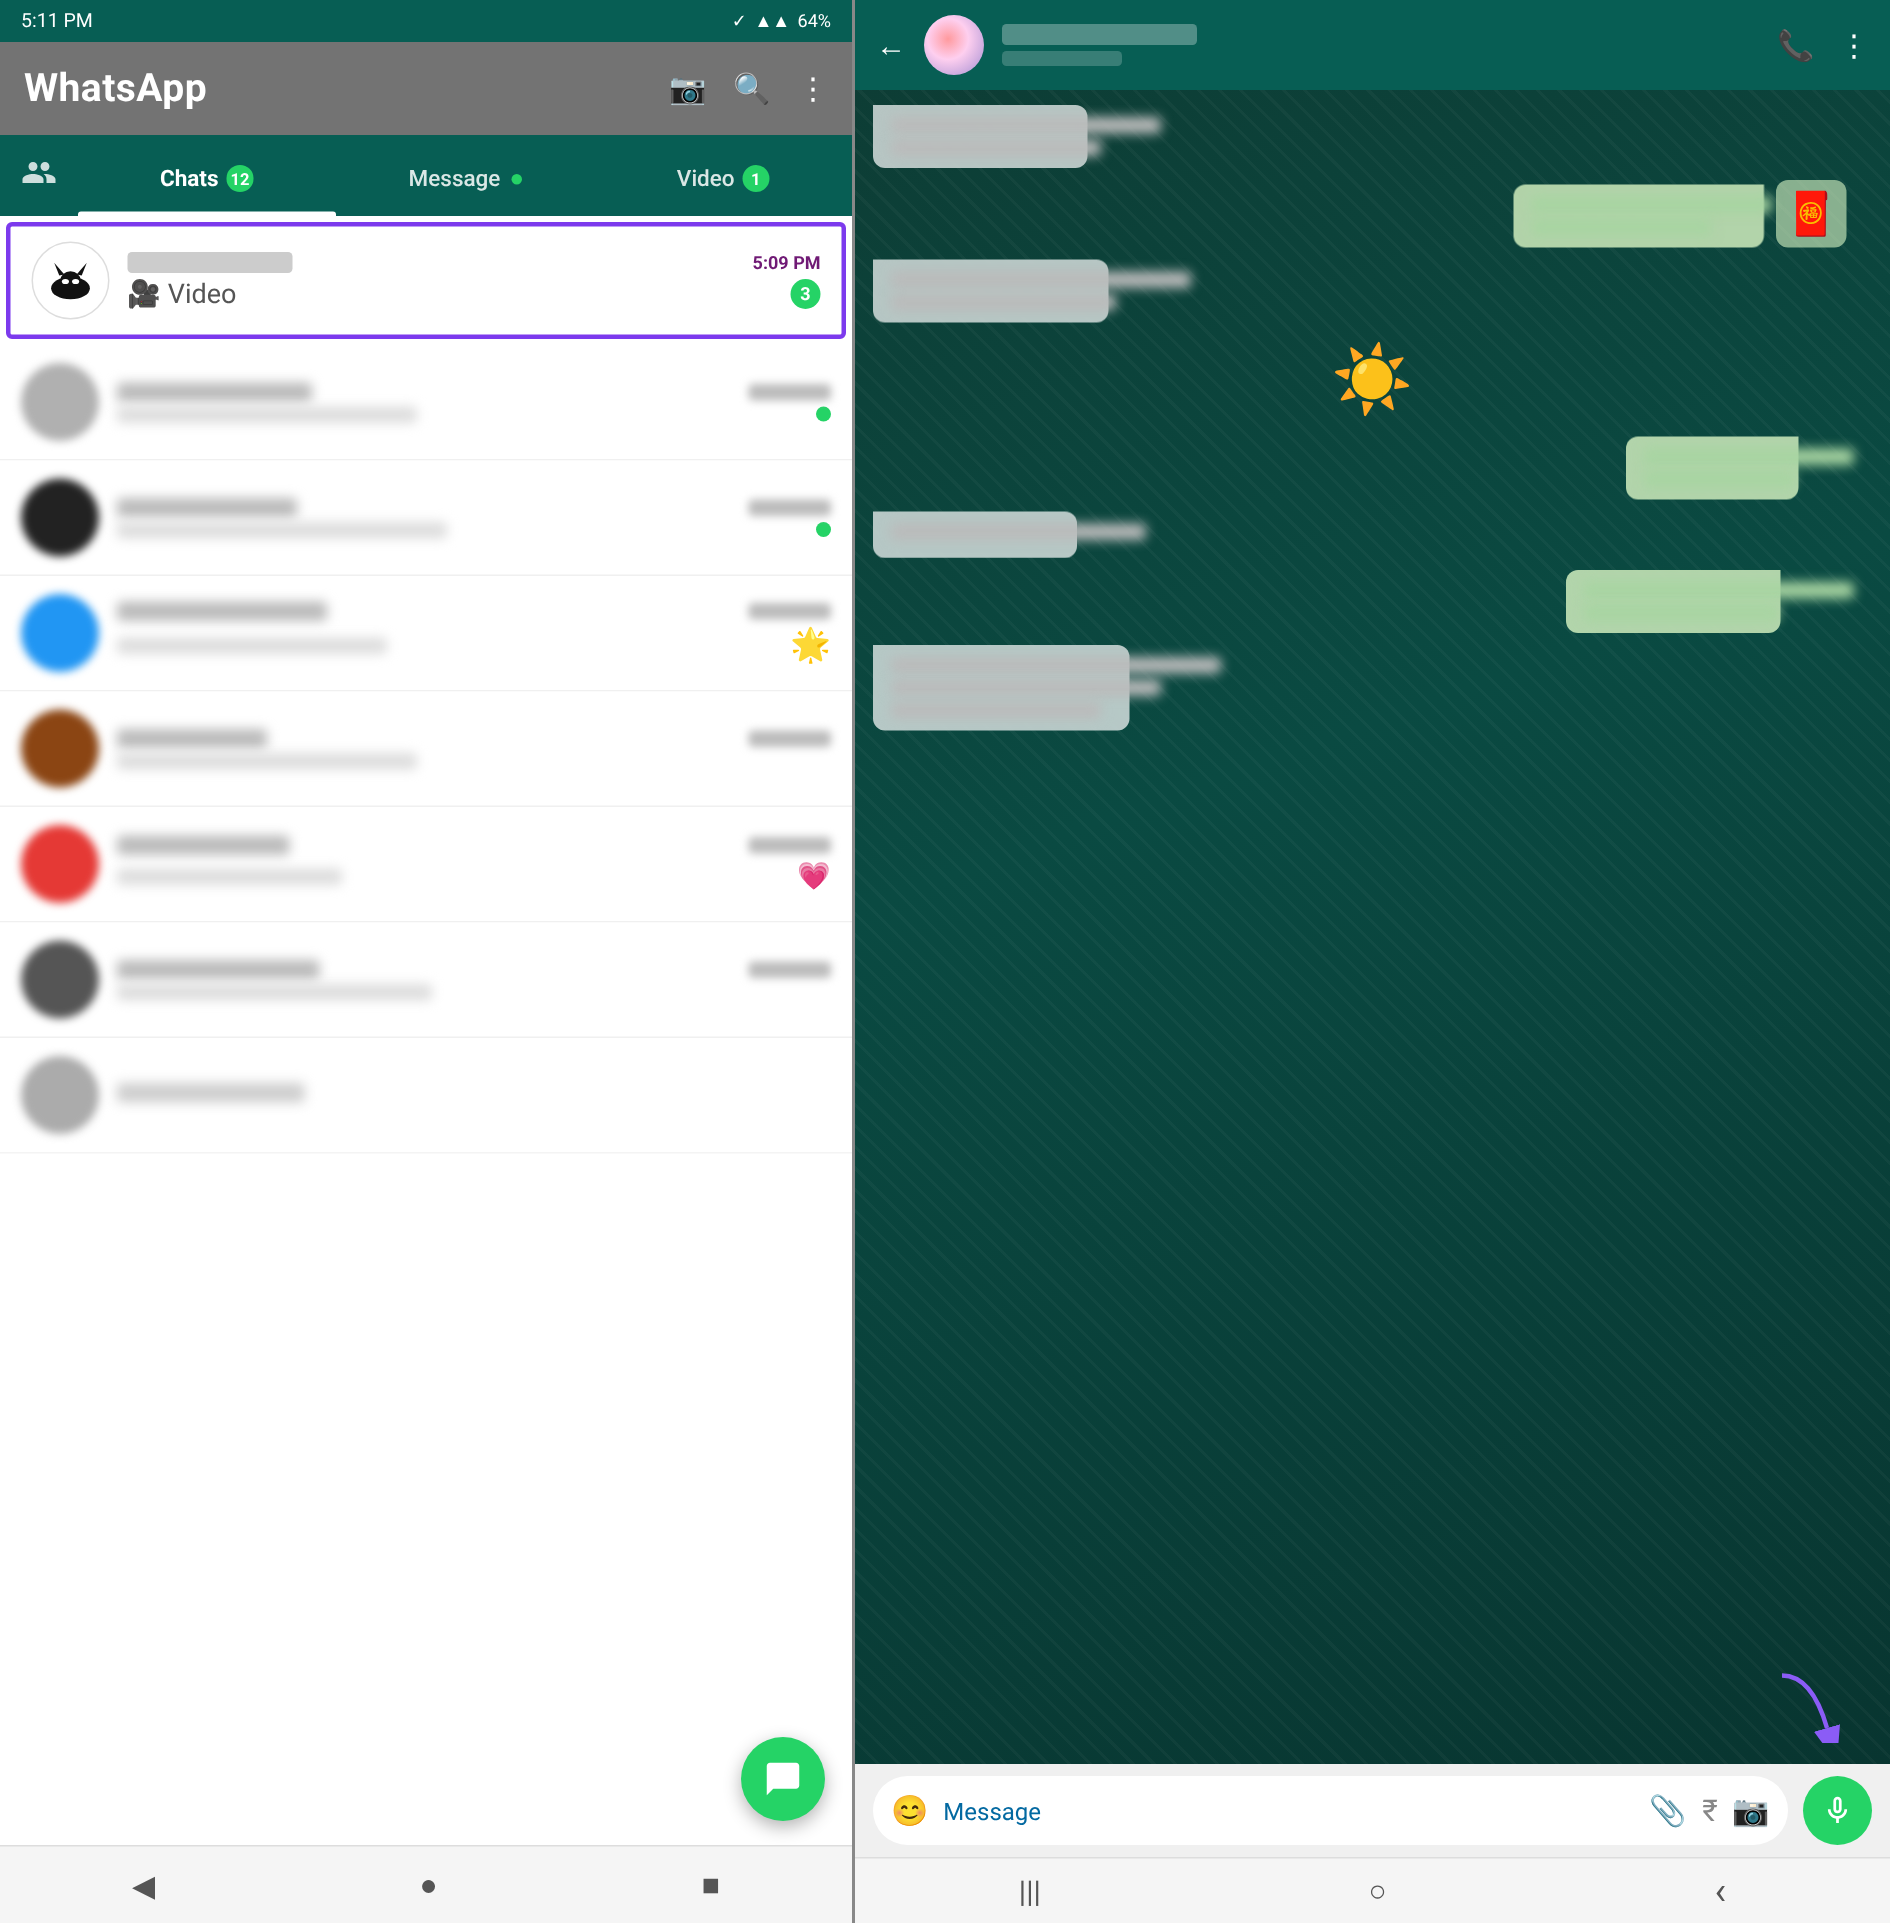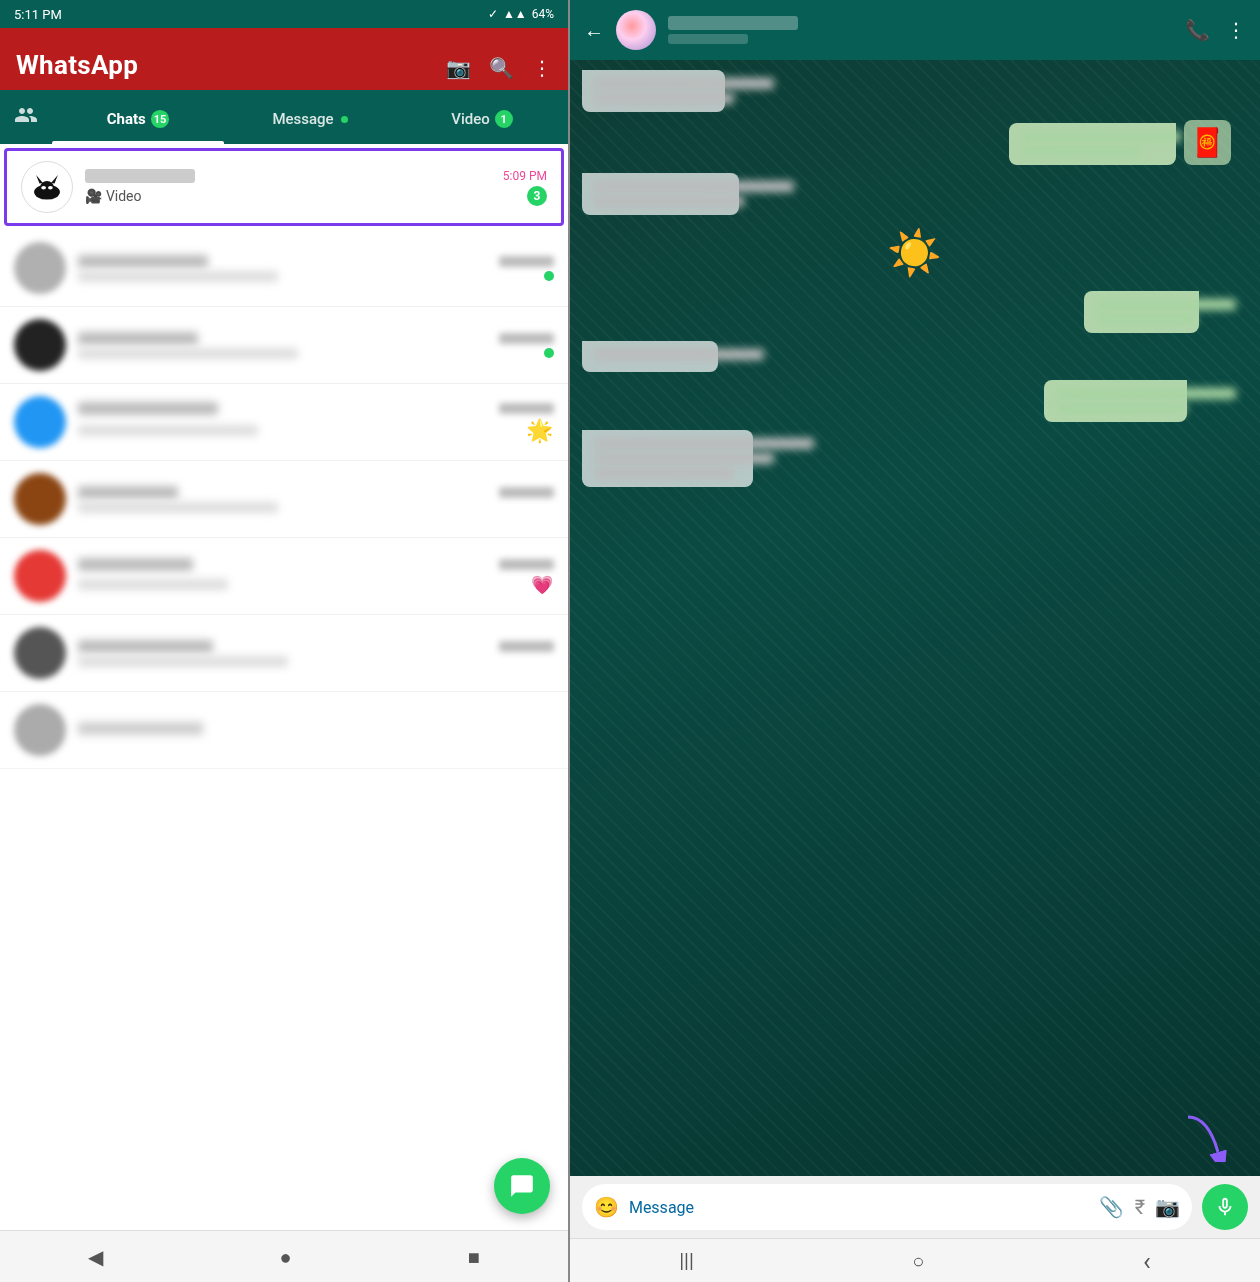--- a/index.html
+++ b/index.html
@@ -29,25 +29,25 @@
       font-size: 13px;
       padding: 6px 14px;
       display: flex;
       justify-content: space-between;
       align-items: center;
       height: 28px;
     }
     .status-bar-left .icons { display: flex; gap: 5px; align-items: center; font-size: 12px; }
 
     .whatsapp-header {
-      background: #b91c1c;
+      background: #737373;
       color: white;
       padding: 10px 16px;
       display: flex;
-      align-items: flex-end;
+      align-items: center;
       justify-content: space-between;
       height: 62px;
     }
     .whatsapp-title {
       font-size: 26px;
       font-weight: bold;
       letter-spacing: 0.3px;
     }
     .header-icons {
       display: flex;
@@ -170,30 +170,30 @@
       min-width: 0;
     }
     .chat-name-row {
       display: flex;
       justify-content: space-between;
       align-items: center;
       margin-bottom: 3px;
     }
     .chat-time {
       font-size: 12px;
-      color: #ec4899;
-      font-weight: 400;
+      color: #701a75;
+      font-weight: 700;
     }
     .chat-preview-row {
       display: flex;
       justify-content: space-between;
       align-items: center;
     }
     .chat-preview {
-      font-size: 14px;
+      font-size: 18px;
       color: #555;
       white-space: nowrap;
       overflow: hidden;
       text-overflow: ellipsis;
       max-width: 320px;
     }
     .unread-badge {
       background: #25d366;
       color: white;
       border-radius: 50%;
@@ -415,21 +415,21 @@
 
   <div class="tabs-bar">
     <div class="tab-community">
       <svg width="24" height="24" viewBox="0 0 24 24" fill="rgba(255,255,255,0.8)">
         <path d="M16 11c1.66 0 2.99-1.34 2.99-3S17.66 5 16 5c-1.66 0-3 1.34-3 3s1.34 3 3 3zm-8 0c1.66 0 2.99-1.34 2.99-3S9.66 5 8 5C6.34 5 5 6.34 5 8s1.34 3 3 3zm0 2c-2.33 0-7 1.17-7 3.5V19h14v-2.5c0-2.33-4.67-3.5-7-3.5zm8 0c-.29 0-.62.02-.97.05 1.16.84 1.97 1.97 1.97 3.45V19h6v-2.5c0-2.33-4.67-3.5-7-3.5z"></path>
       </svg>
     </div>
     <div class="tab-item active">
       <div class="tab-label-row">
         <span>Chats</span>
-        <span class="badge">15</span>
+        <span class="badge">12</span>
       </div>
     </div>
     <div class="tab-item">
       <div class="tab-label-row">
         <span>Message</span>
         <span class="tab-dot"></span>
       </div>
     </div>
     <div class="tab-item">
       <div class="tab-label-row">

